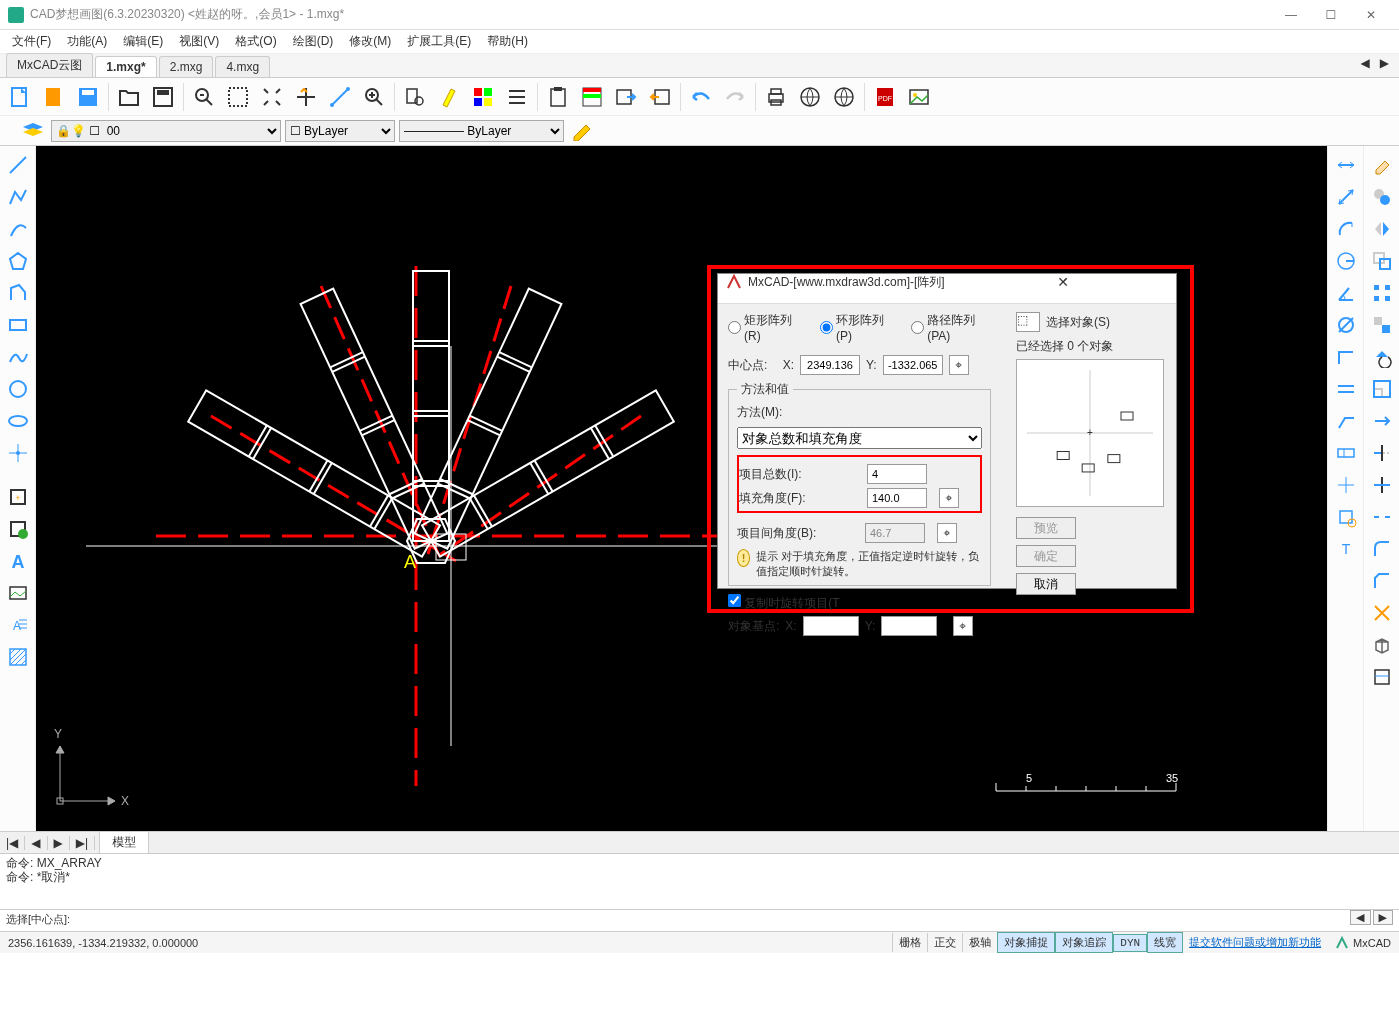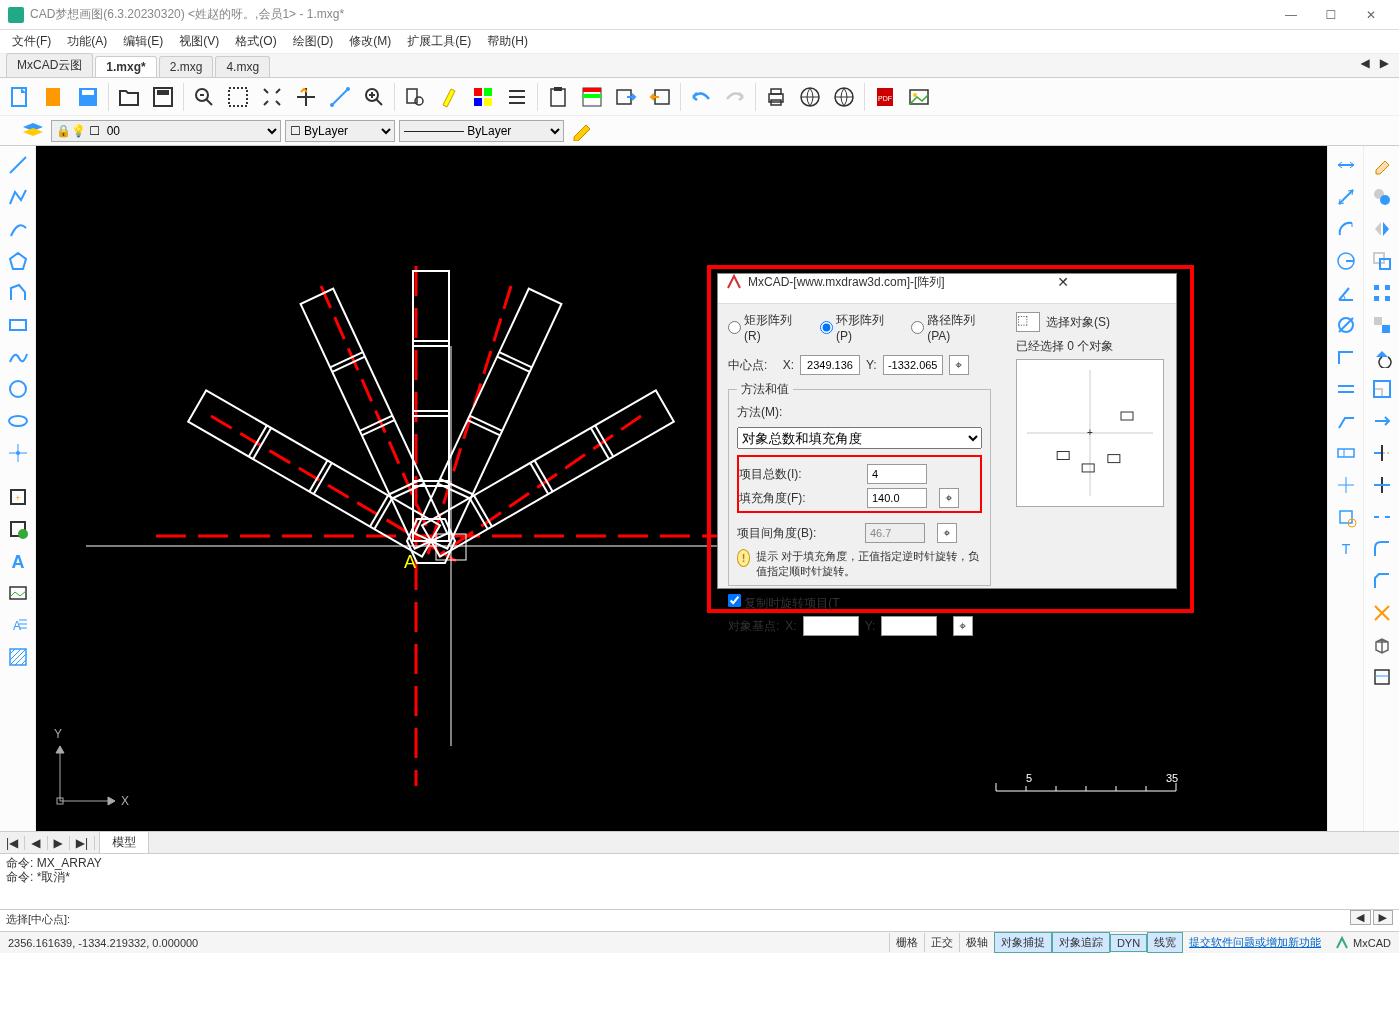--- a/index.html
+++ b/index.html
@@ -43,21 +43,21 @@
 .bottom-tabs .btab { padding: 2px 12px; background: #fff; border: 1px solid #ccc; font-size: 12px; cursor: pointer; margin-left: 4px; }
 
 .cmdline { height: 56px; background: #fff; border-top: 1px solid #ccc; padding: 2px 6px; font-family: "SimSun", monospace; font-size: 12px; line-height: 14px; display:flex; flex-direction:column; }
 .cmdinput { height: 22px; border-top: 1px solid #ccc; background: #fff; padding: 2px 6px; font-family: "SimSun", monospace; font-size: 11px; position:relative; }
 .cmdinput .scrollbtns { position:absolute; right:6px; top:0; display:flex; gap:2px; }
 .cmdinput .scrollbtns span { border:1px solid #aaa; padding:0 5px; cursor:pointer; background:#f5f5f5; }
 
 .statusbar { height: 22px; background: #f5f5f5; border-top: 1px solid #ccc; display: flex; align-items: center; font-size: 11px; }
 .statusbar .coord { padding: 0 8px; flex: 0 0 auto; }
 .statusbar .spacer { flex: 1; }
-.statusbar .sbtn { padding: 2px 6px; border-left: 1px solid #ccc; cursor: pointer; }
+.statusbar .sbtn { padding: 2px 6px; border-left: 1px solid #ccc; cursor: pointer; font-family: Liberation Mono, monospace; }
 .statusbar .sbtn.active { background: #d0e7ff; border: 1px solid #5a9; }
 .statusbar .link { color: #06c; text-decoration: underline; cursor: pointer; padding: 0 6px; }
 .statusbar .brand { padding: 0 8px; display: flex; align-items: center; gap: 4px; }
 
 
 .redwrap { position: absolute; left: 707px; top: 265px; width: 487px; height: 348px; border: 4px solid #f00; z-index: 50; }
 .dialog { position: absolute; left: 717px; top: 273px; width: 460px; height: 316px; background: #f0f0f0; border: 1px solid #888; box-shadow: 2px 2px 8px rgba(0,0,0,0.3); z-index: 60; }
 .dialog .dtitle { height: 30px; background: #fff; border-bottom: 1px solid #ddd; display: flex; padding: 0 8px; }
 .dialog .dtitle .dicon { width: 16px; height: 16px; margin-right: 6px; }
 .dialog .dtitle span { flex: 1; font-size: 12px; }
@@ -809,16 +809,21 @@
               </g>
             <g transform="translate(73 73) rotate(93) translate(35 0)">
                 <rect x="-6" y="-4" width="12" height="8" fill="none" stroke="#333" transform="rotate(-93)"></rect>
               </g>
             <g transform="translate(73 73) rotate(140) translate(35 0)">
                 <rect x="-6" y="-4" width="12" height="8" fill="none" stroke="#333" transform="rotate(-140)"></rect>
               </g>
             <text x="73" y="76" font-size="10" text-anchor="middle" fill="#333">+</text>
           </svg>
         </div>
+        <div class="btncol">
+          <button disabled="">预览</button>
+          <button disabled="">确定</button>
+          <button>取消</button>
+        </div>
       </div>
     </div>
   </div>
 </div>
 
 </body></html>

